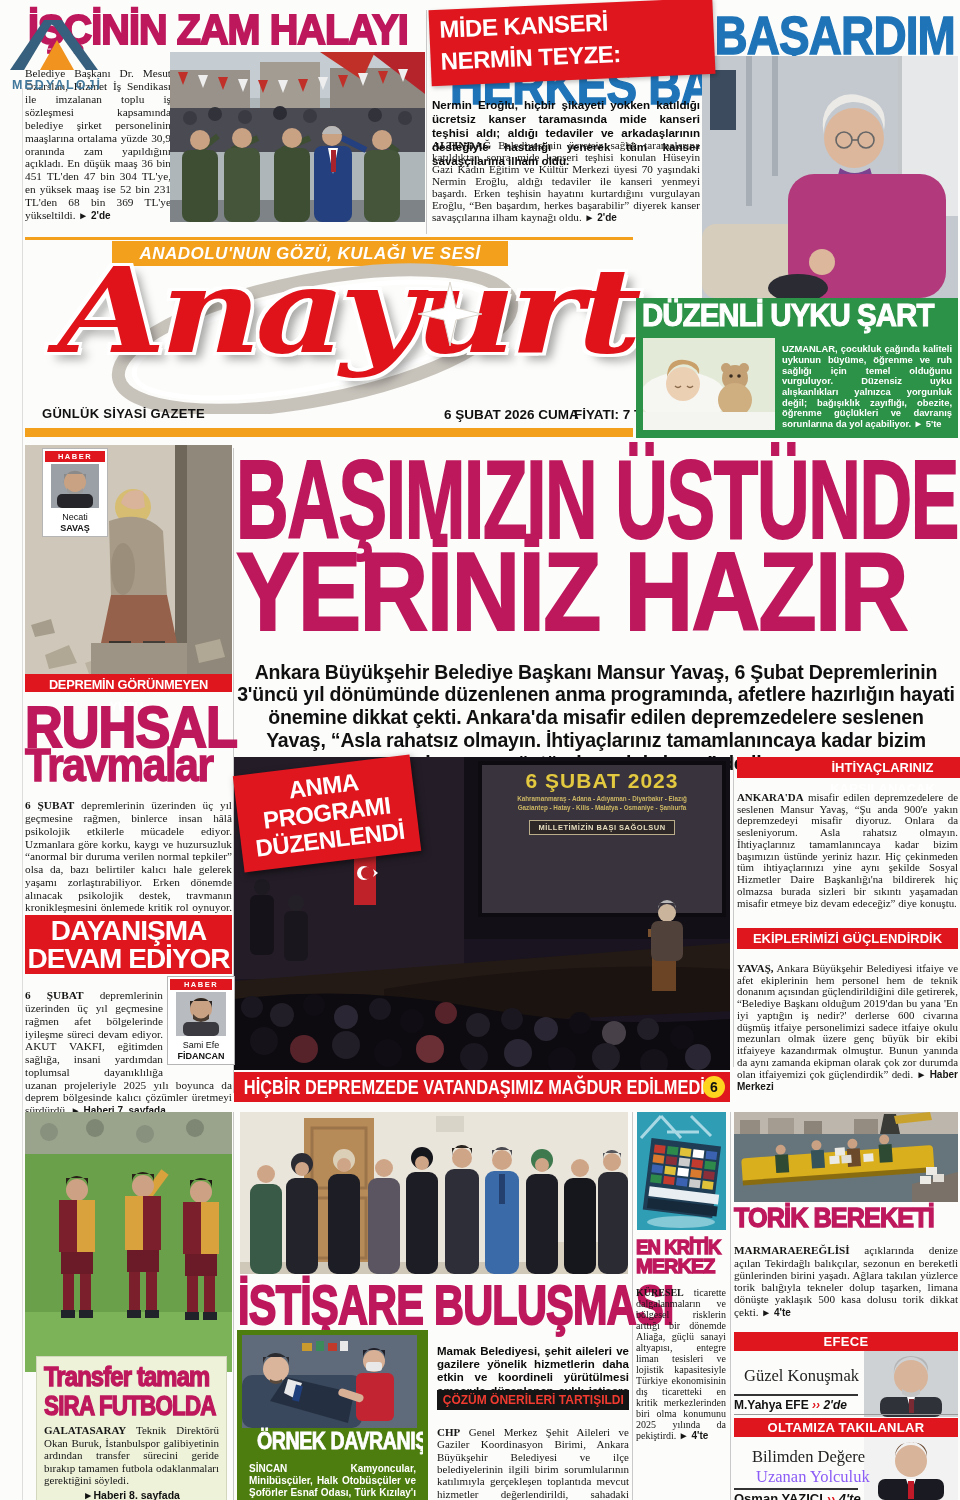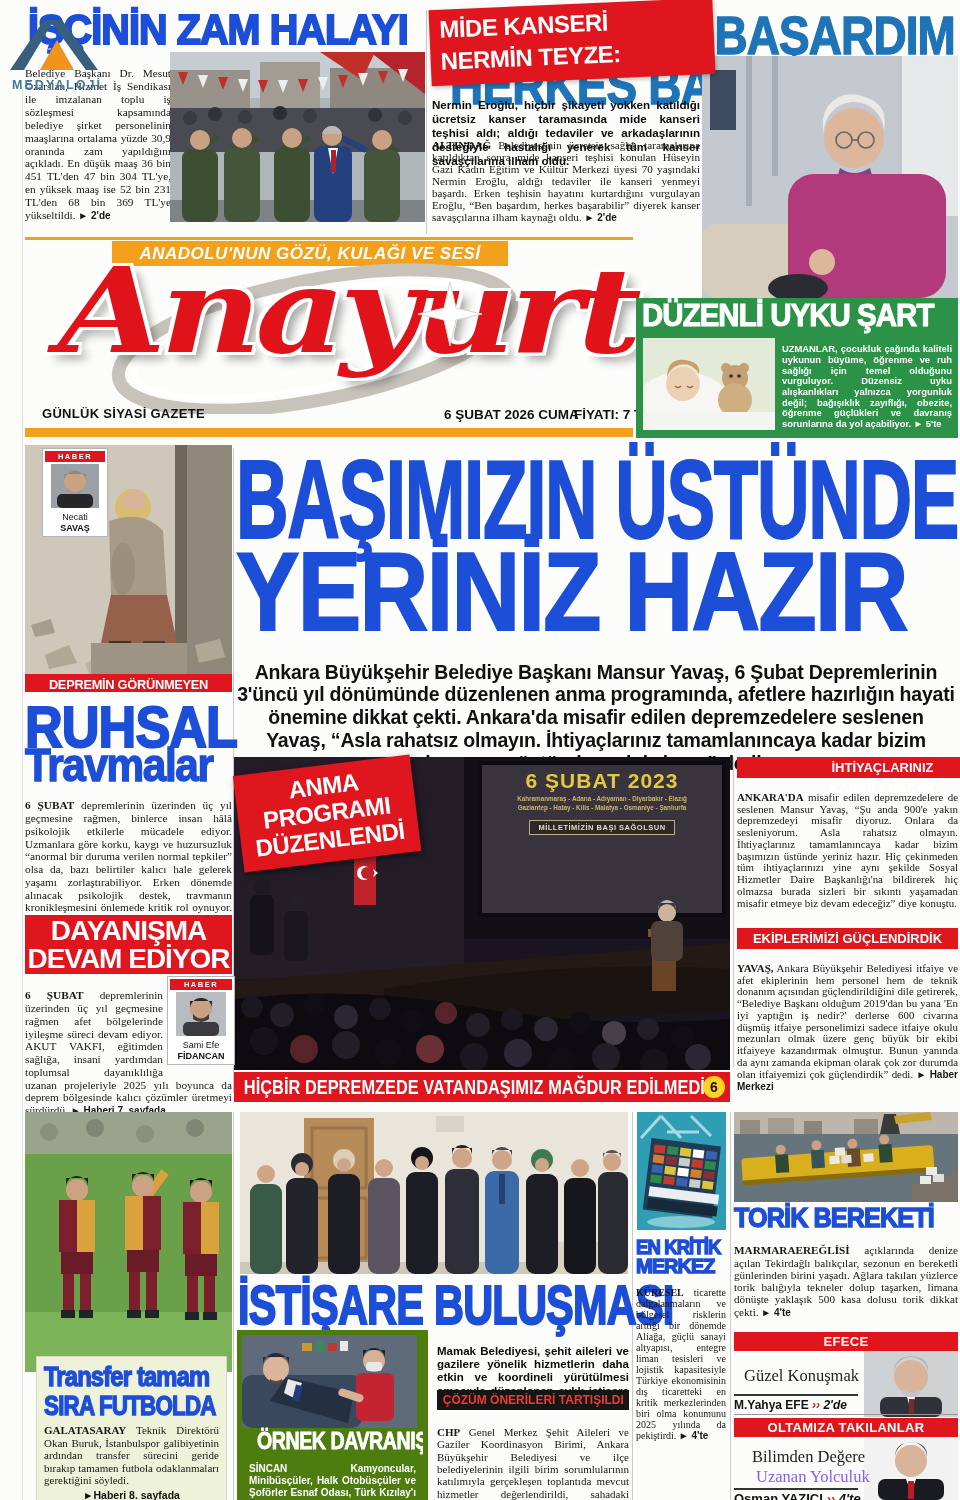--- a/index.html
+++ b/index.html
@@ -1,19 +1,19 @@
 <!DOCTYPE html>
 <html><head>
 <meta charset="utf-8">
 <style>
   html,body{margin:0;padding:0;background:#e9e9e9;}
   .page{position:relative;width:960px;height:1500px;margin:0 auto;background:#fcfcfa;overflow:hidden;
         font-family:"Liberation Sans",sans-serif;color:#111;}
   .abs{position:absolute;}
-  .hl{font-weight:900;line-height:1;white-space:nowrap;letter-spacing:-1px;color:#1d4ed8;}
+  .hl{font-weight:900;line-height:1;white-space:nowrap;letter-spacing:-1px;color:#be185d;}
   .cx{display:inline-block;transform-origin:left top;white-space:nowrap;}
   .cxr{display:inline-block;transform-origin:right top;white-space:nowrap;}
   .st2{-webkit-text-stroke:2px currentColor;}
   .st15{-webkit-text-stroke:1.4px currentColor;}
   .st1{-webkit-text-stroke:1px currentColor;}
   .sx65{transform:scaleX(.65);} .sx74{transform:scaleX(.74);}
   .sx80{transform:scaleX(.80);} .sx85{transform:scaleX(.85);}
   .sx88{transform:scaleX(.88);} .sx90{transform:scaleX(.90);} .sx92{transform:scaleX(.92);}
   .sx95{transform:scaleX(.95);}
   .serifbody{font-family:"Liberation Serif",serif;color:#161616;text-align:justify;}

